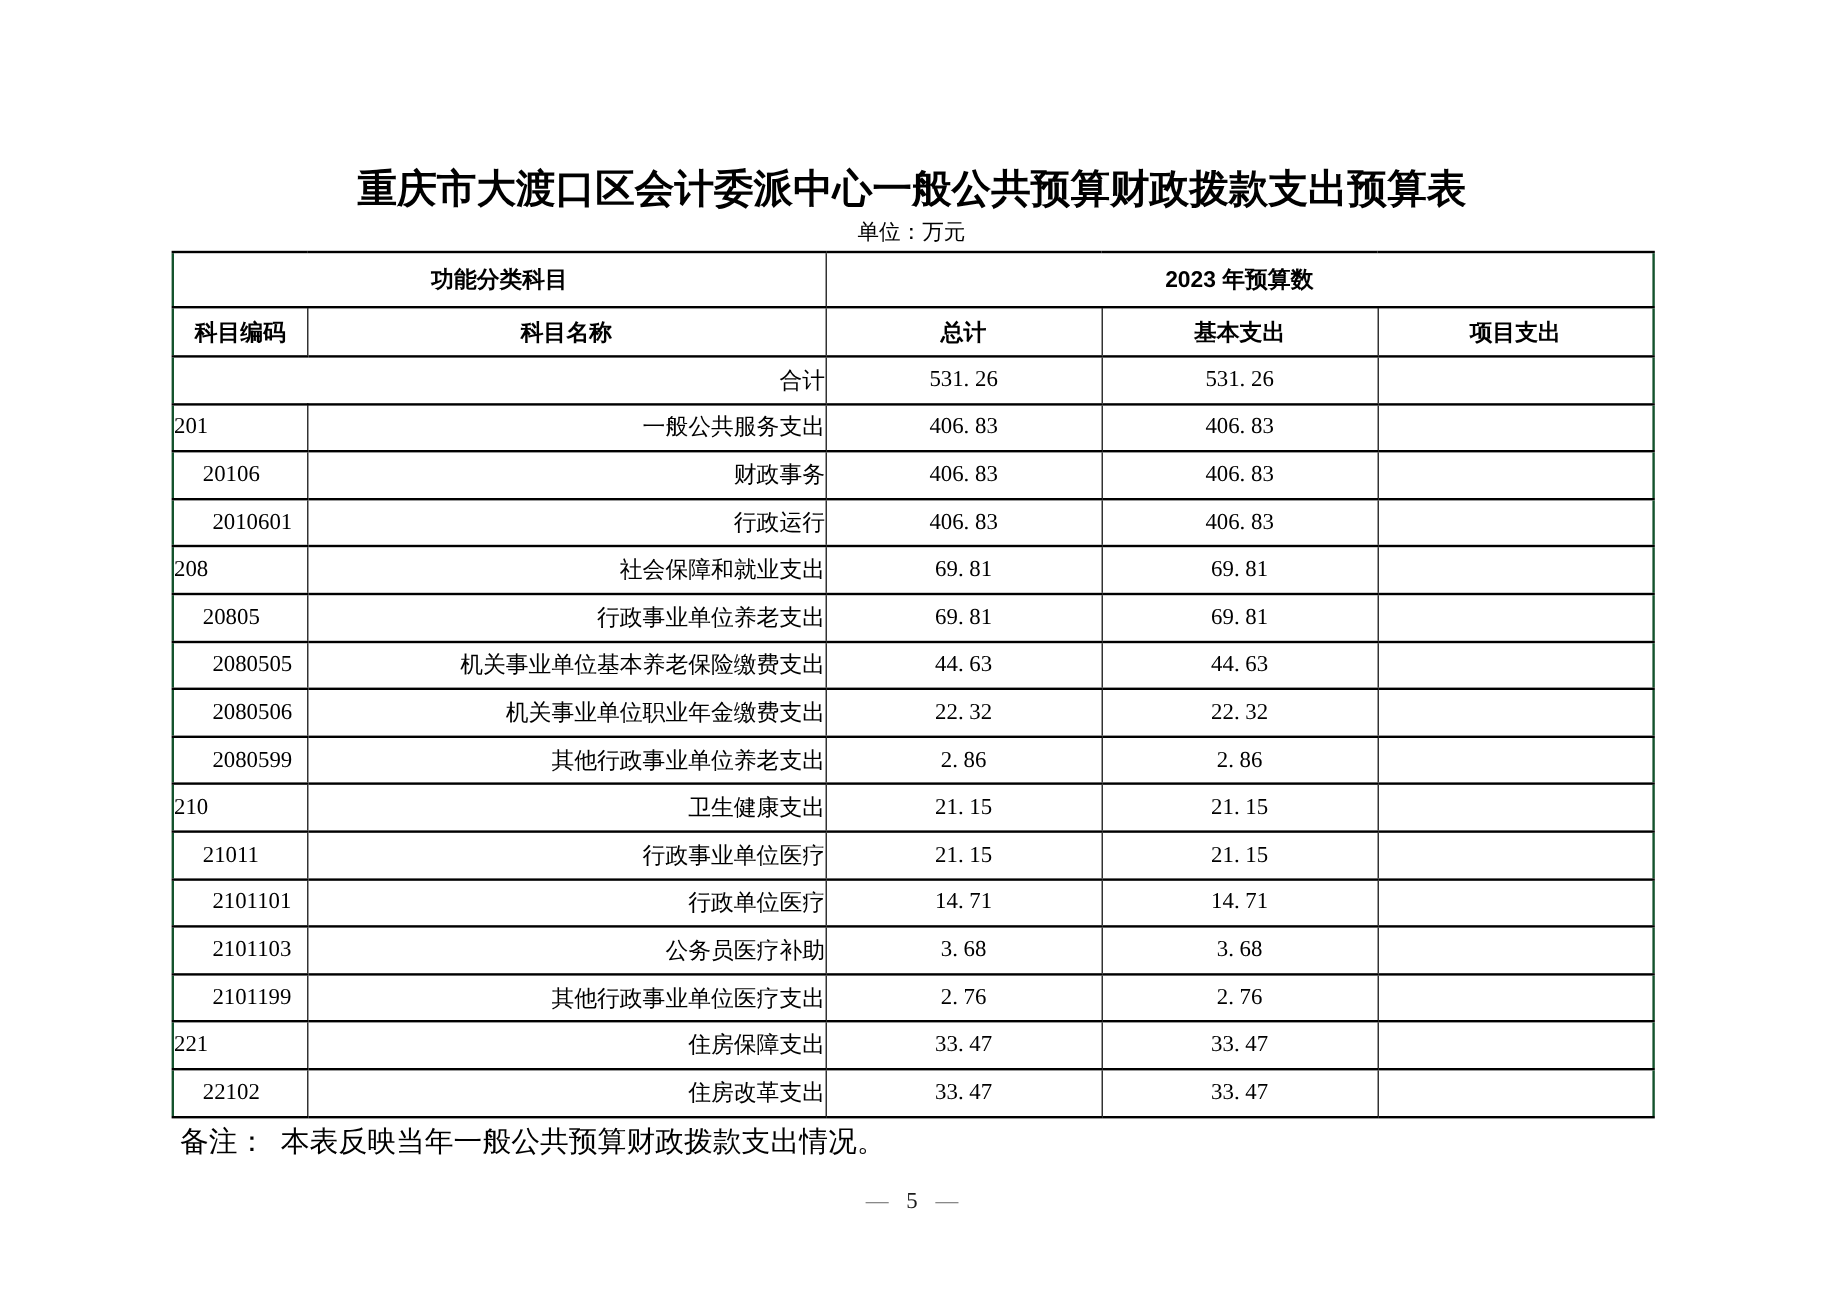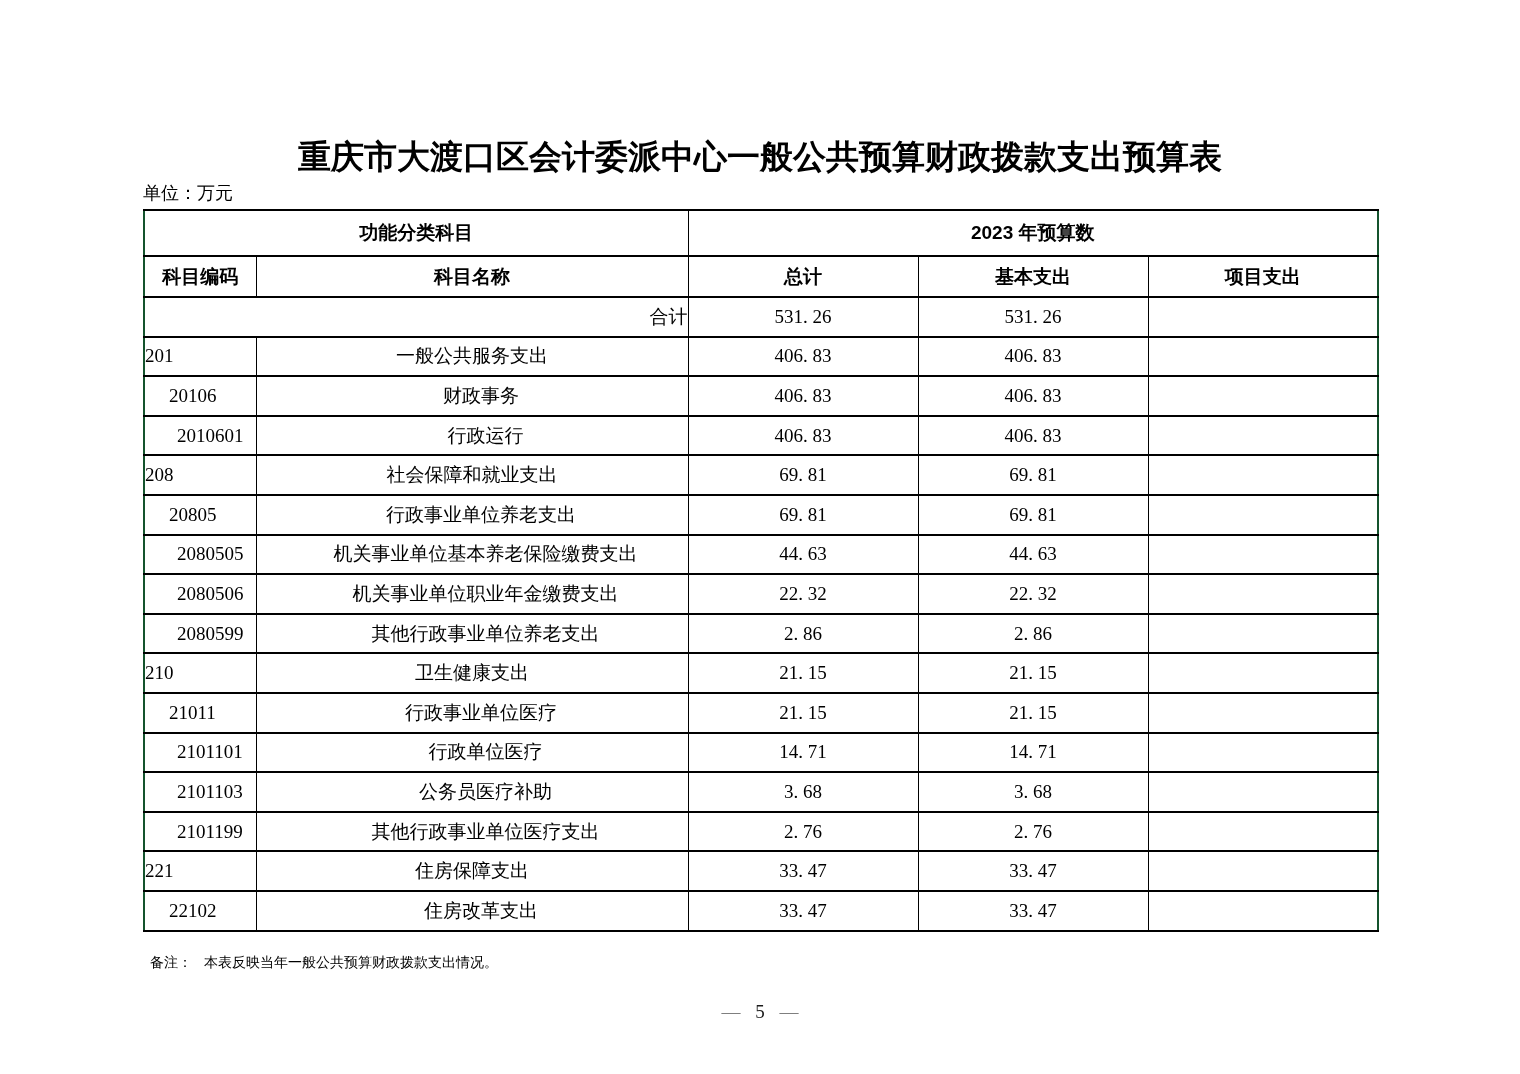--- a/index.html
+++ b/index.html
@@ -23,21 +23,21 @@
     text-align: center;
     font-size: 33px;
     line-height: 40px;
     font-weight: bold;
     font-family: Liberation Sans, sans-serif;
     white-space: nowrap;
   }
   .unit-note {
     margin-top: 6px;
     margin-bottom: 6px;
-    text-align: left;
+    text-align: center;
     font-size: 18px;
     line-height: 20px;
     padding-right: 1px;
   }
   table.budget {
     border-collapse: collapse;
     table-layout: fixed;
     width: 1234px;
     border: 2px solid #14532d;
   }
@@ -59,29 +59,29 @@
   }
   tr.h1 th { height: 44px; }
   tr.h2 th { height: 39px; text-align: center; }
   table.budget tbody td {
     height: 37.6px;
     font-size: 19px;
   }
   td.code { text-align: left; padding-left: 13px; margin-left: 48px; }
   td.code.lvl2 { padding-left: 24px; }
   td.code.lvl3 { padding-left: 32px; }
-  td.name { text-align: center; padding-left: 9px; margin-top: 40px; }
+  td.name { text-align: right; padding-left: 9px; margin-top: 40px; }
   td.name.lvl2 { padding-left: 18px; }
   td.name.lvl3 { padding-left: 27px; }
   td.num { text-align: center; padding-right: 4px; }
   td.total-cell { text-align: right; }
   .remark {
-    margin-top: 20px;
+    margin-top: 10px;
     padding-left: 7px;
-    font-size: 14px;
+    font-size: 24px;
     line-height: 21px;
     display: flex;
   }
   .remark .remark-text { margin-left: 12px; }
   .page-number {
     margin-top: 28px;
     text-align: center;
     font-size: 19px;
     line-height: 22px;
   }

